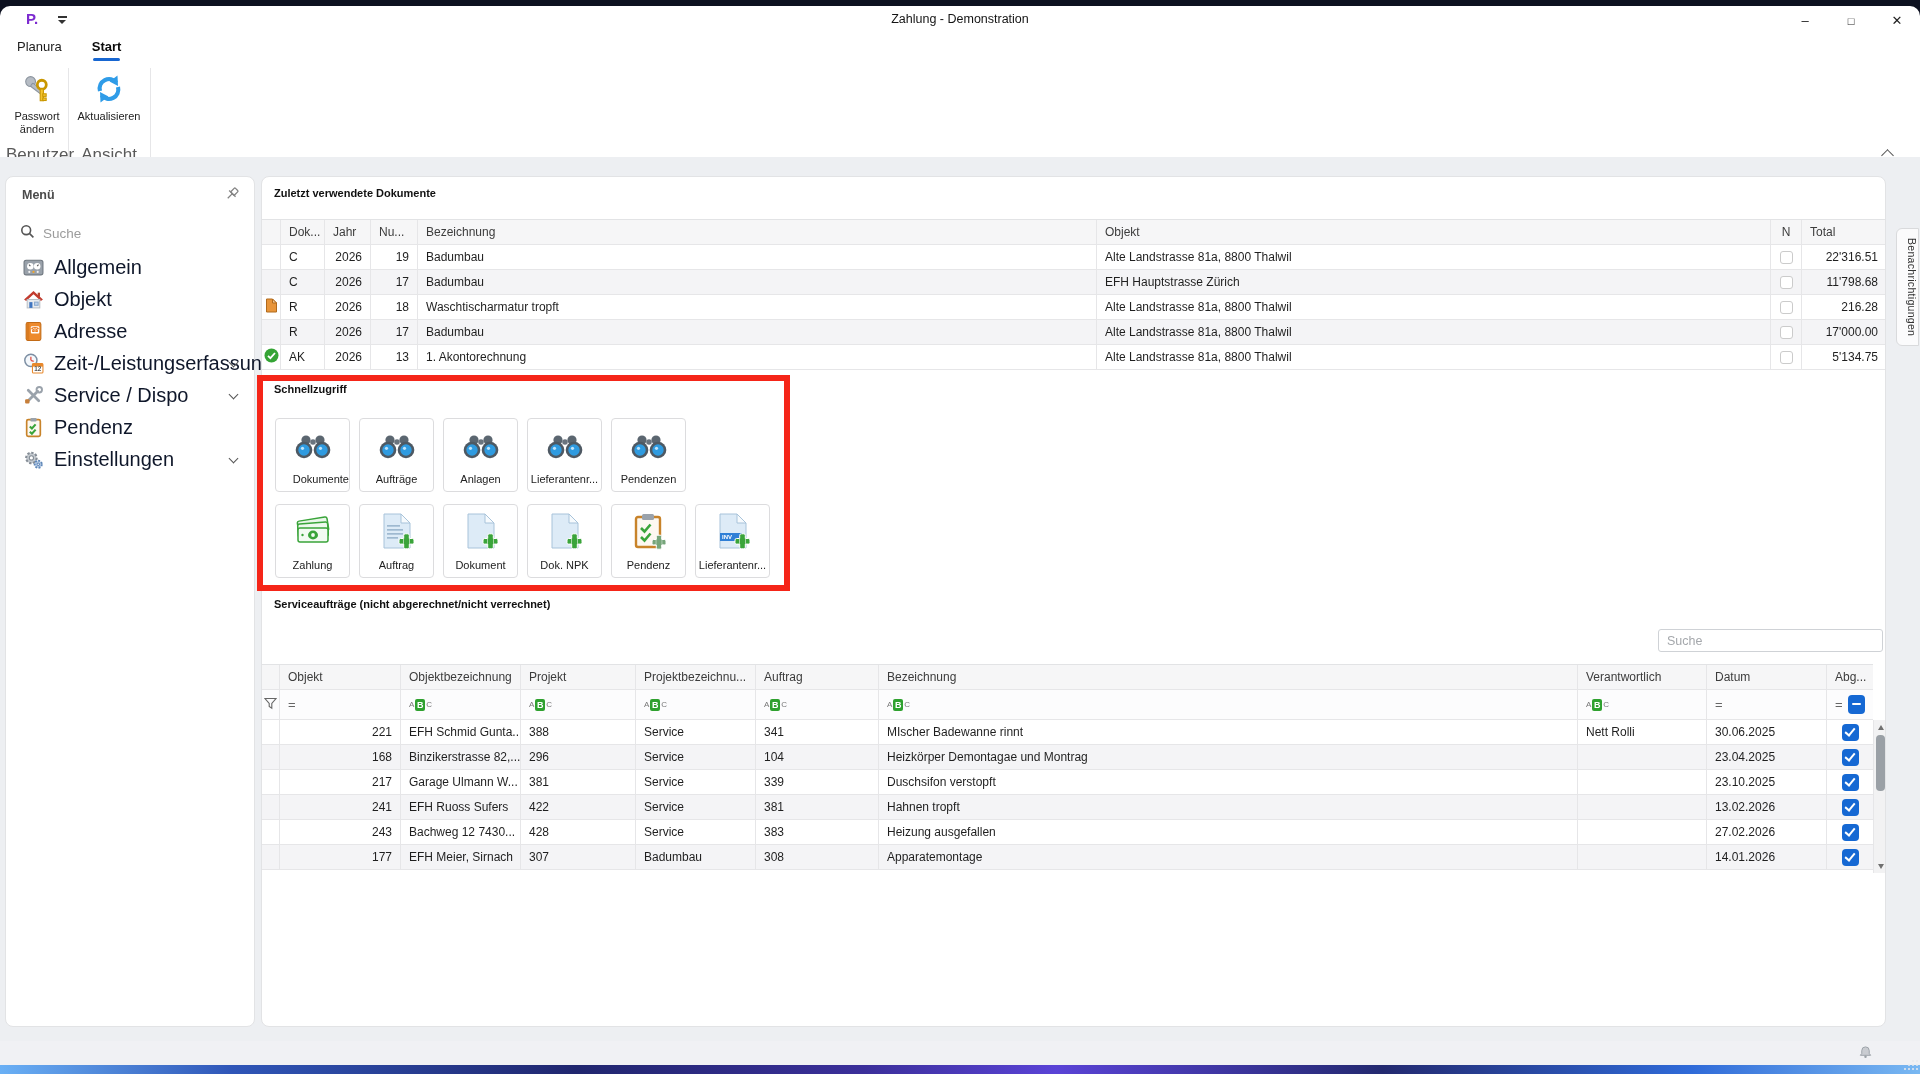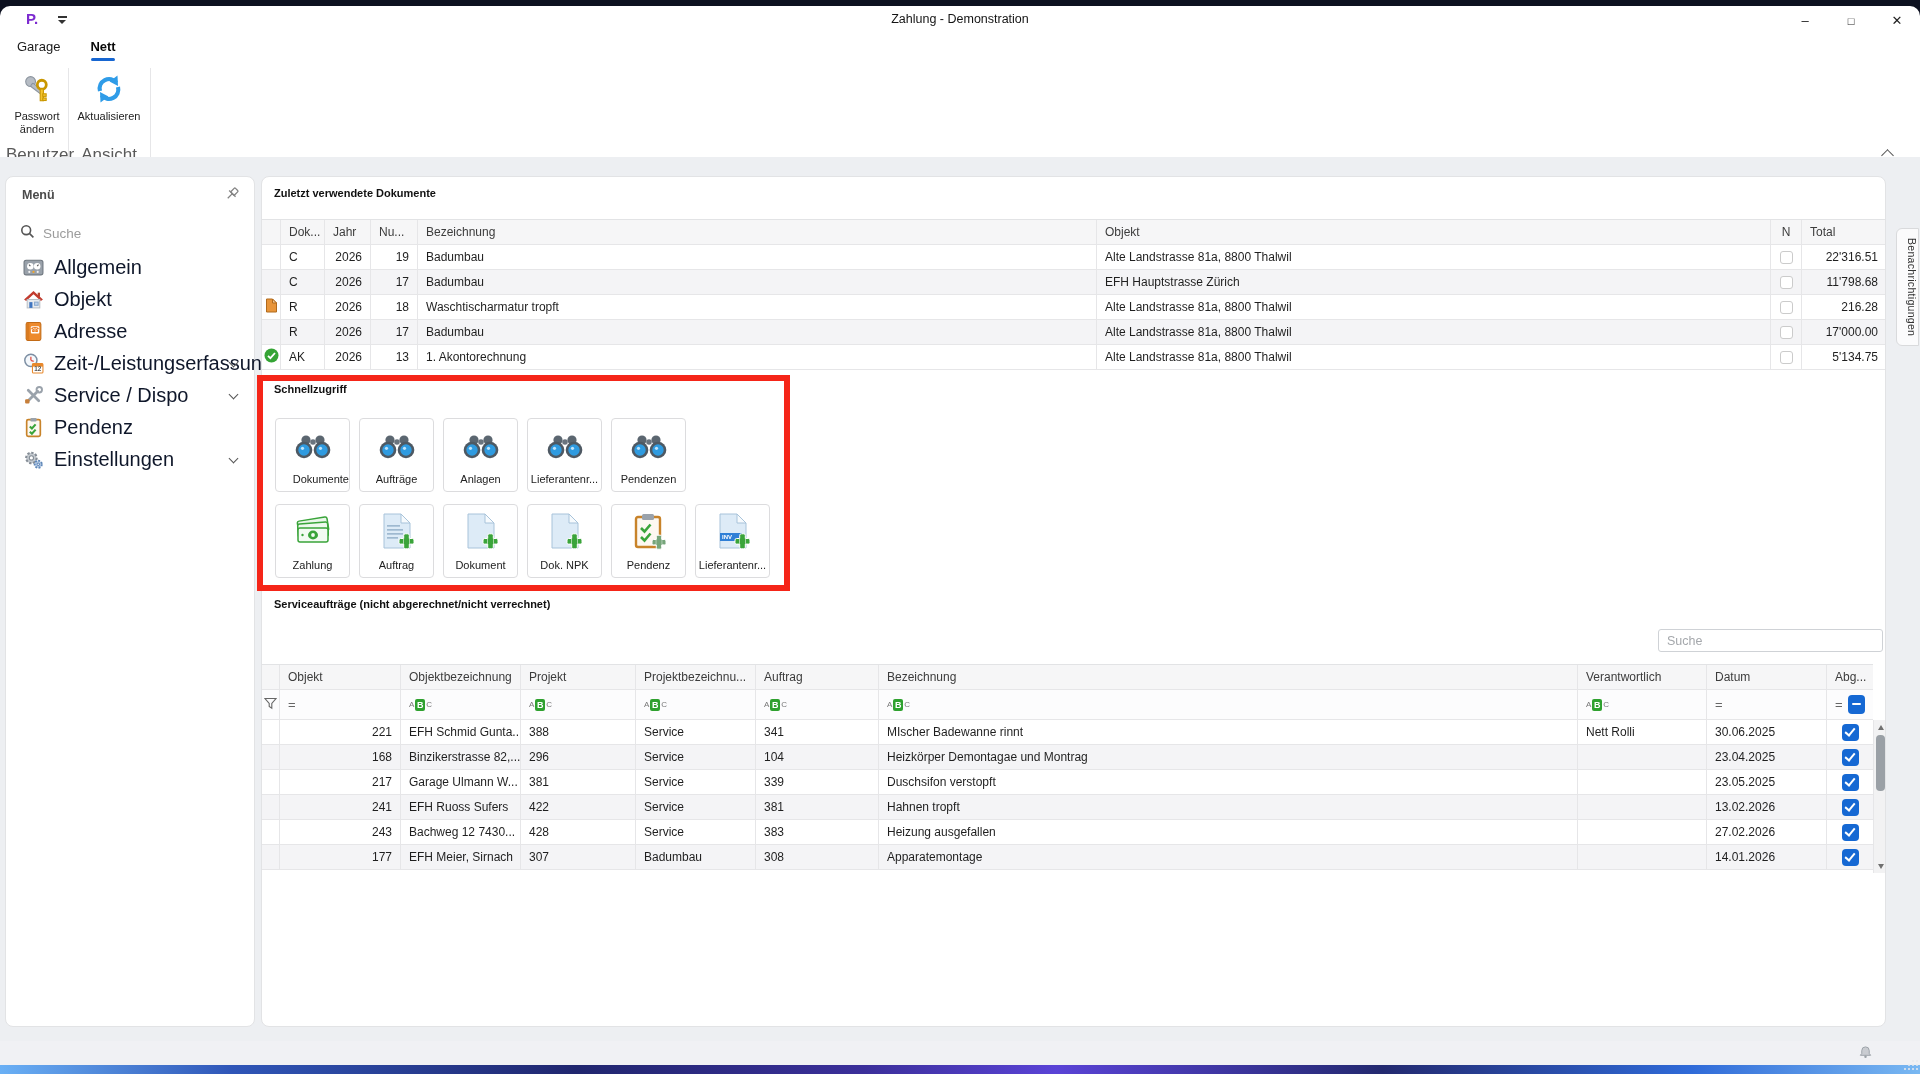--- a/index.html
+++ b/index.html
@@ -128,22 +128,22 @@
         </div>
       <div class="win-title">Zahlung - Demonstration</div>
       <div class="win-controls">
         <div class="win-btn">–</div>
         <div class="win-btn max">□</div>
         <div class="win-btn">✕</div>
       </div>
     </div>
 
     <div class="tabs">
-      <div class="tab"><span>Garage</span></div>
-      <div class="tab active"><span>Nett</span><span class="underline"></span></div>
+      <div class="tab"><span>Planura</span></div>
+      <div class="tab active"><span>Start</span><span class="underline"></span></div>
     </div>
 
     <div class="ribbon">
       <div class="rb-group" style="left:6px;width:62px;">
         <div class="rb-btn">
           <span class="ic">
             <svg width="32" height="32" viewBox="0 0 30 30">
               <g fill="#b6bcc4" stroke="#8b949e" stroke-width="1">
                 <circle cx="9" cy="8" r="4.6"></circle>
                 <rect x="11" y="9.4" width="13" height="3.6" rx="1" transform="rotate(38 11 9.4)"></rect>
@@ -670,21 +670,21 @@
           </div>
           <div class="tr">
             <div class="c ctr"></div>
             <div class="c num">217</div>
             <div class="c">Garage Ulmann W...</div>
             <div class="c">381</div>
             <div class="c">Service</div>
             <div class="c">339</div>
             <div class="c">Duschsifon verstopft</div>
             <div class="c"></div>
-            <div class="c">23.05.2025</div>
+            <div class="c">23.10.2025</div>
             <div class="c ctr">
                 <span class="cb-checked"></span>
               </div>
           </div>
           <div class="tr alt">
             <div class="c ctr"></div>
             <div class="c num">241</div>
             <div class="c">EFH Ruoss Sufers</div>
             <div class="c">422</div>
             <div class="c">Service</div>

